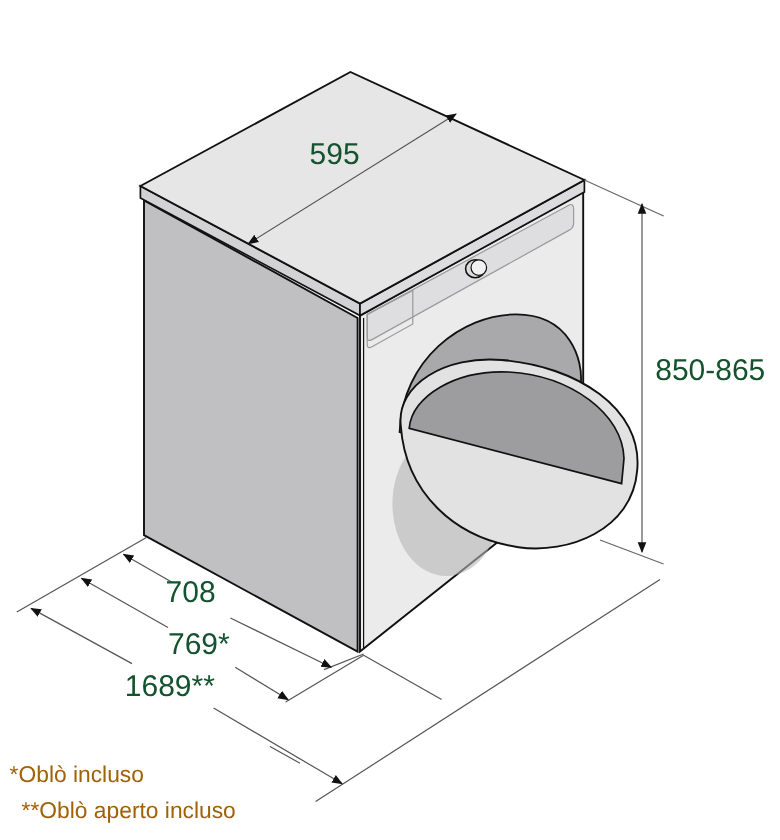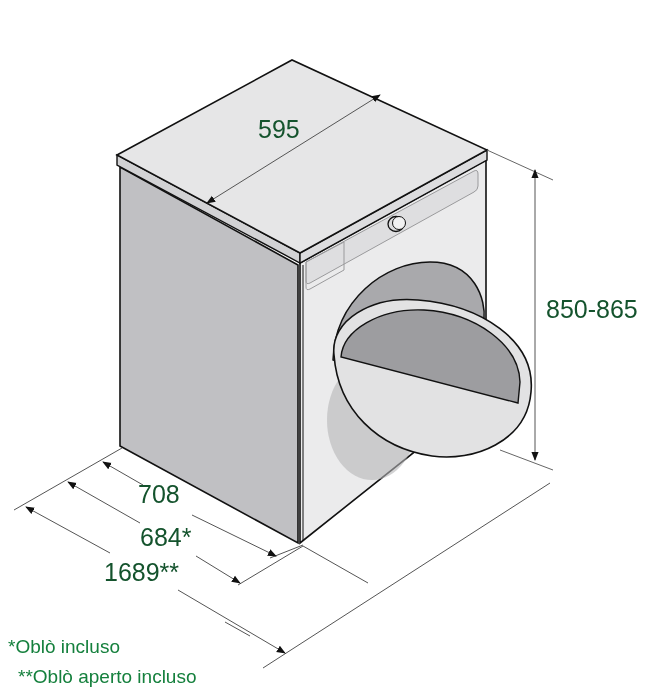--- a/index.html
+++ b/index.html
@@ -1,19 +1,19 @@
 <!DOCTYPE html>
 <html><head>
 <meta charset="utf-8">
 <style>
   html, body { margin: 0; padding: 0; background: #ffffff; }
   body { width: 650px; height: 700px; position: relative; overflow: hidden; font-family: "Liberation Sans", sans-serif; }
   #diagram { position: absolute; left: 0; top: 0; width: 650px; height: 700px; }
   .dim-label { position: absolute; color: #14532d; font-family: "Liberation Sans", sans-serif; font-size: 25px; line-height: 1; white-space: nowrap; }
-  .note { position: absolute; color: #15803d; font-family: "Liberation Sans", sans-serif; font-size: 19px; line-height: 1; white-space: nowrap; }
+  .note { position: absolute; color: #a16207; font-family: "Liberation Sans", sans-serif; font-size: 19px; line-height: 1; white-space: nowrap; }
 </style>
 </head>
 <body>
 
 <svg id="diagram" viewBox="0 0 650 700" xmlns="http://www.w3.org/2000/svg">
   <defs>
     <marker id="arrow" viewBox="0 0 10 10" refX="9" refY="5" markerWidth="9" markerHeight="9" orient="auto-start-reverse">
       <path d="M0,1 L10,5 L0,9 z" fill="#111"></path>
     </marker>
   </defs>
@@ -77,17 +77,17 @@
     <line x1="26" y1="507" x2="110" y2="553" stroke="#555" stroke-width="1" marker-start="url(#arrow)"></line>
     <line x1="178" y1="590" x2="285" y2="653" stroke="#555" stroke-width="1" marker-end="url(#arrow)"></line>
   </g>
 
   <line x1="225" y1="622" x2="250" y2="636" stroke="#555" stroke-width="1"></line>
 </svg>
 
 <div class="dim-label" style="left:258px; top:117px;">595</div>
 <div class="dim-label" style="left:546px; top:297px;text-align:right;">850-865</div>
 <div class="dim-label" style="left:138px; top:482px;">708</div>
-<div class="dim-label" style="left:140px; top:525px;">684*</div>
+<div class="dim-label" style="left:140px; top:525px;">769*</div>
 <div class="dim-label" style="left:104px; top:560px;">1689**</div>
 
 <div class="note" style="left:8px; top:637px;">*Oblò incluso</div>
 <div class="note" style="left:2px; top:667px;margin-left:16px;">**Oblò aperto incluso</div>
 
 </body></html>

